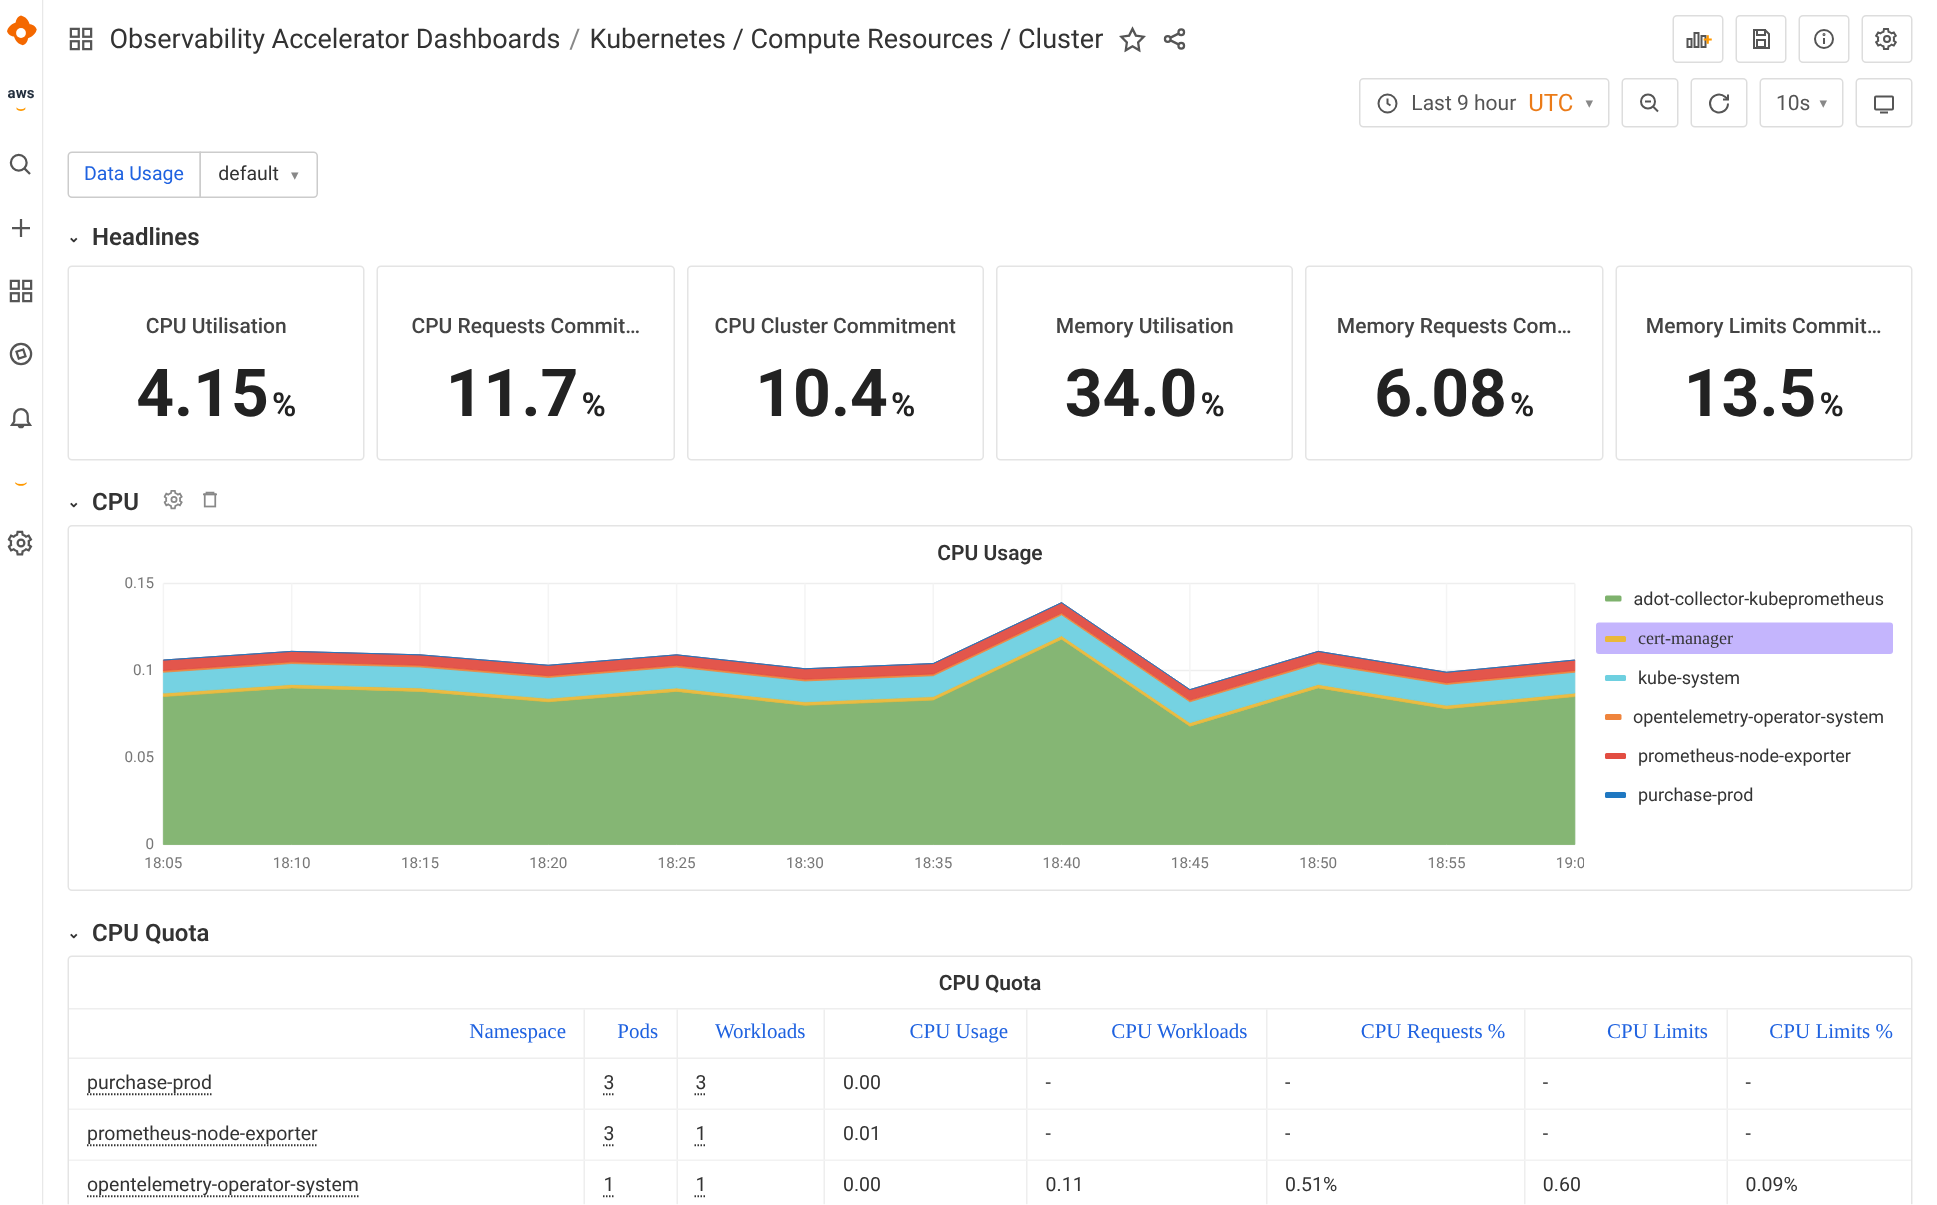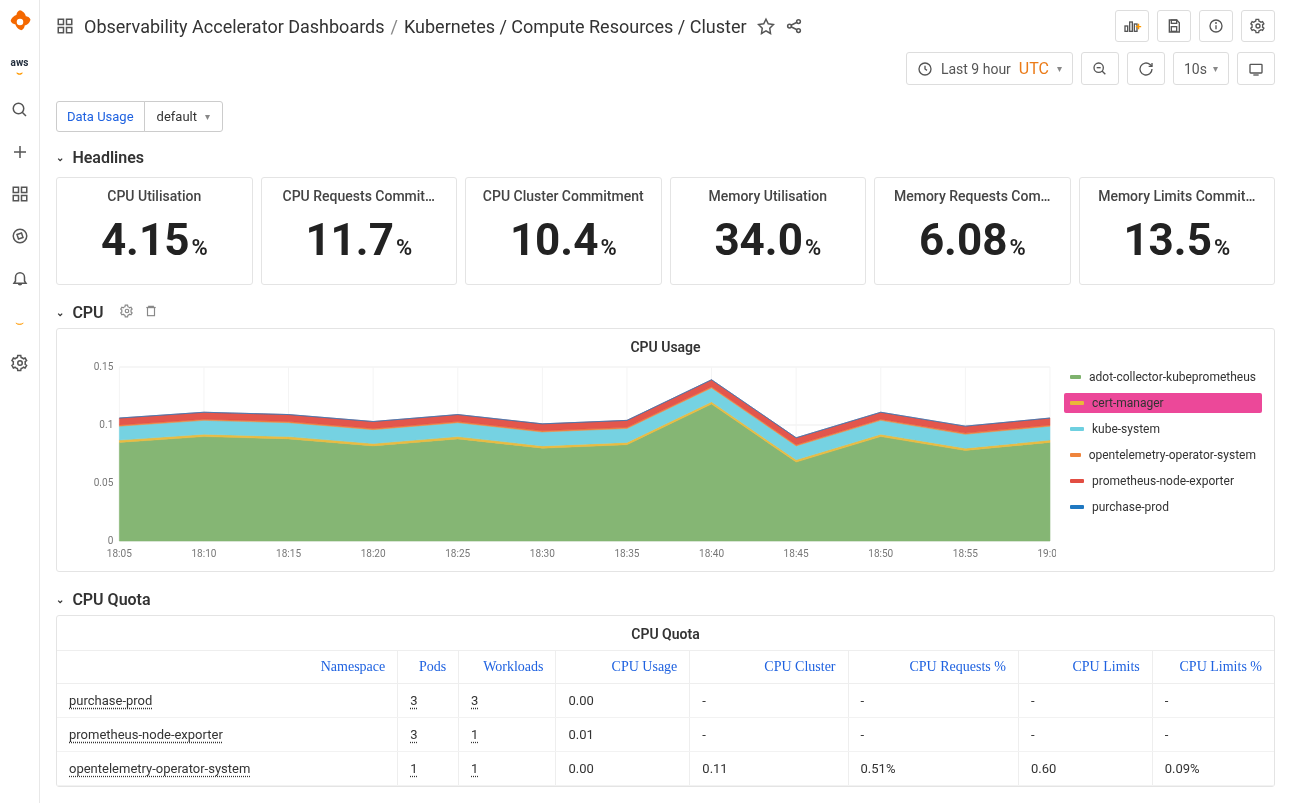--- a/index.html
+++ b/index.html
@@ -1,20 +1,20 @@
 <!DOCTYPE html>
 <html><head>
 <meta charset="utf-8">
 <style>
 * { box-sizing: border-box; margin: 0; padding: 0; }
 body { font-family: -apple-system, BlinkMacSystemFont, "Segoe UI", Roboto, sans-serif; font-size: 14px; color: #333; background: #fff; }
 .app { display: flex; height: 803px; width: 1291px; overflow: hidden; }
 
 
-.sidebar { width: 40px; background: #fff; border-right: 1px solid #e8e8e8; display: flex; flex-direction: column; align-items: center; padding-top: 8px; gap: 22px; }
+.sidebar { width: 29px; background: #fff; border-right: 1px solid #e8e8e8; display: flex; flex-direction: column; align-items: center; padding-top: 8px; gap: 22px; }
 .sidebar .logo { width: 28px; height: 28px; display: flex; align-items: center; justify-content: center; }
 .sidebar .icon { width: 20px; height: 20px; display: flex; align-items: center; justify-content: center; color: #555; cursor: pointer; }
 .sidebar .icon svg { width: 18px; height: 18px; }
 .sidebar .aws-logo { font-size: 10px; font-weight: 700; color: #232f3e; text-align: center; line-height: 1; }
 .sidebar .aws-logo .smile { color: #ff9900; }
 .sidebar .bottom-smile { margin-top: 4px; color: #ff9900; font-size: 14px; }
 
 
 .main { flex: 1; display: flex; flex-direction: column; background: #fff; overflow: hidden; }
 
@@ -42,34 +42,34 @@
 .var-select { border: 1px solid #ccc; border-radius: 0 3px 3px 0; padding: 7px 12px; font-size: 13px; display: flex; align-items: center; gap: 8px; cursor: pointer; margin-left: -9px; }
 
 
 .section-head { display: flex; align-items: center; gap: 8px; padding: 6px 16px; font-weight: 600; font-size: 16px; }
 .section-head .chev { font-size: 10px; cursor: pointer; }
 .section-icons { display: flex; gap: 10px; margin-left: 8px; }
 .section-icons svg { width: 14px; height: 14px; color: #888; cursor: pointer; }
 
 
 .stats-row { display: flex; gap: 8px; padding: 4px 16px 12px; }
-.stat-panel { flex: 1; border: 1px solid #e4e4e4; border-radius: 3px; background: #fff; display: flex; flex-direction: column; align-items: center; justify-content: center; padding: 10px 4px 18px; min-width: 0; }
+.stat-panel { flex: 1; border: 1px solid #e4e4e4; border-radius: 3px; background: #fff; display: flex; flex-direction: column; align-items: center; justify-content: center; padding: 32px 4px 18px; min-width: 0; }
 .stat-title { font-size: 14px; font-weight: 500; color: #444; margin-bottom: 10px; white-space: nowrap; overflow: hidden; text-overflow: ellipsis; max-width: 100%; }
 .stat-value { font-size: 44px; font-weight: 700; color: #222; display: flex; align-items: baseline; }
 .stat-value .pct { font-size: 22px; font-weight: 600; margin-left: 2px; }
 
 
 .chart-panel { margin: 0 16px 12px; border: 1px solid #e4e4e4; border-radius: 3px; background: #fff; padding: 10px 12px; }
 .chart-title { text-align: center; font-weight: 600; font-size: 14px; margin-bottom: 6px; }
 .chart-body { display: flex; }
 .chart-area { position: relative; flex: 1; }
 .chart-svg { width: 100%; height: 200px; display: block; }
 .legend { width: 206px; display: flex; flex-direction: column; gap: 6px; padding-left: 8px; margin-top: 6px; }
 .legend-item { display: flex; align-items: center; gap: 8px; font-size: 12px; padding: 3px 6px; border-radius: 2px; cursor: pointer; white-space: nowrap; overflow: hidden; text-overflow: ellipsis; }
-.legend-item.hl { background: #ec4899; }
+.legend-item.hl { background: #c4b5fd; font-family: Liberation Serif, serif; }
 .legend-swatch { width: 14px; height: 4px; border-radius: 1px; }
 
 
 .table-panel { margin: 0 16px 12px; border: 1px solid #e4e4e4; border-radius: 3px; background: #fff; }
 .table-title { text-align: center; font-weight: 600; font-size: 14px; padding: 10px 0 8px; border-bottom: 1px solid #eee; }
 table { width: 100%; border-collapse: collapse; table-layout: fixed; }
 th { text-align: right; padding: 8px 12px; font-size: 14px; color: #1f62e0; font-weight: 500; border-bottom: 1px solid #eee; border-right: 1px solid #eee; cursor: pointer; font-family: Liberation Serif, serif; }
 th:last-child { border-right: none; }
 td { padding: 9px 12px; font-size: 13px; border-bottom: 1px solid #f2f2f2; border-right: 1px solid #eee; }
 td:last-child { border-right: none; }
@@ -369,21 +369,21 @@
             <col style="width:14%">
             <col style="width:11%">
             <col style="width:10%">
           </colgroup>
         <thead>
             <tr id="thead-row">
               <th>Namespace</th>
               <th>Pods</th>
               <th>Workloads</th>
               <th>CPU Usage</th>
-              <th>CPU Cluster</th>
+              <th>CPU Workloads</th>
               <th>CPU Requests %</th>
               <th>CPU Limits</th>
               <th>CPU Limits %</th>
             </tr>
           </thead>
         <tbody id="tbody">
             <tr>
     <td class="link">purchase-prod</td>
     <td class="link">3</td>
     <td class="link">3</td>

